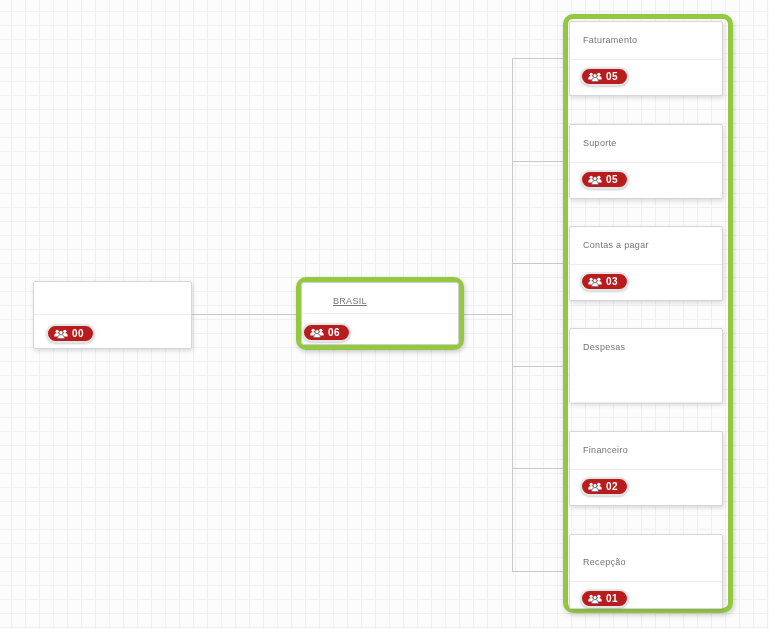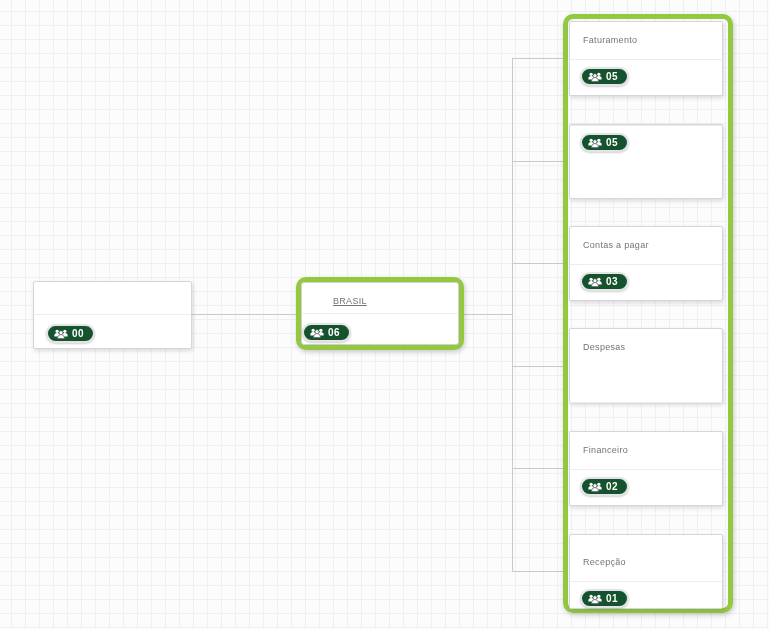--- a/index.html
+++ b/index.html
@@ -26,21 +26,21 @@
   .card-title{
     box-sizing:border-box;flex:0 0 auto;
     padding:13px 12px 0 13px;
     font-size:9px;color:#73737a;letter-spacing:.3px;
     white-space:nowrap;overflow:hidden;
   }
   .card-divider{flex:0 0 auto;border-top:1px solid #ededf0;width:100%;}
   .badge-row{flex:0 0 auto;padding:0 0 0 10px;}
   .badge{
     display:inline-flex;align-items:center;gap:4px;
-    background:#14532d;color:#ffffff;
+    background:#b91c1c;color:#ffffff;
     border:2px solid #e4e4e7;border-radius:11px;
     padding:2px 9px 2px 6px;
     font-size:10px;font-weight:bold;letter-spacing:.5px;
     box-shadow:0 1px 2px rgba(70,70,80,0.25);
   }
   .badge-icon{display:inline-flex;align-items:center;}
   .frame{
     position:absolute;z-index:2;box-sizing:border-box;
     border:5px solid #94c840;border-radius:10px;
     box-shadow:1px 2px 5px rgba(70,70,80,0.28);
@@ -161,20 +161,21 @@
                 <path d="M5.2 12.6a4.8 4.8 0 0 1 9.6 0v1H5.2z"></path>
             </g>
           </svg>
         </span>
         <span>05</span>
       </span>
     </div>
   </div>
 
   <div class="card child-card" id="card-child-1">
+    <div class="card-title">Suporte</div>
     <div class="card-divider"></div>
     <div class="badge-row">
       <span class="badge">
         <span class="badge-icon">
           <svg viewBox="0 0 20 14" width="14" height="10" fill="#ffffff">
             <circle cx="4.5" cy="3.2" r="2.3"></circle>
               <path d="M0.5 9.5a4 4 0 0 1 8 0v1h-8z"></path>
             <circle cx="15.5" cy="3.2" r="2.3"></circle>
               <path d="M11.5 9.5a4 4 0 0 1 8 0v1h-8z"></path>
             <g stroke="#5f5f66" stroke-width="1">

